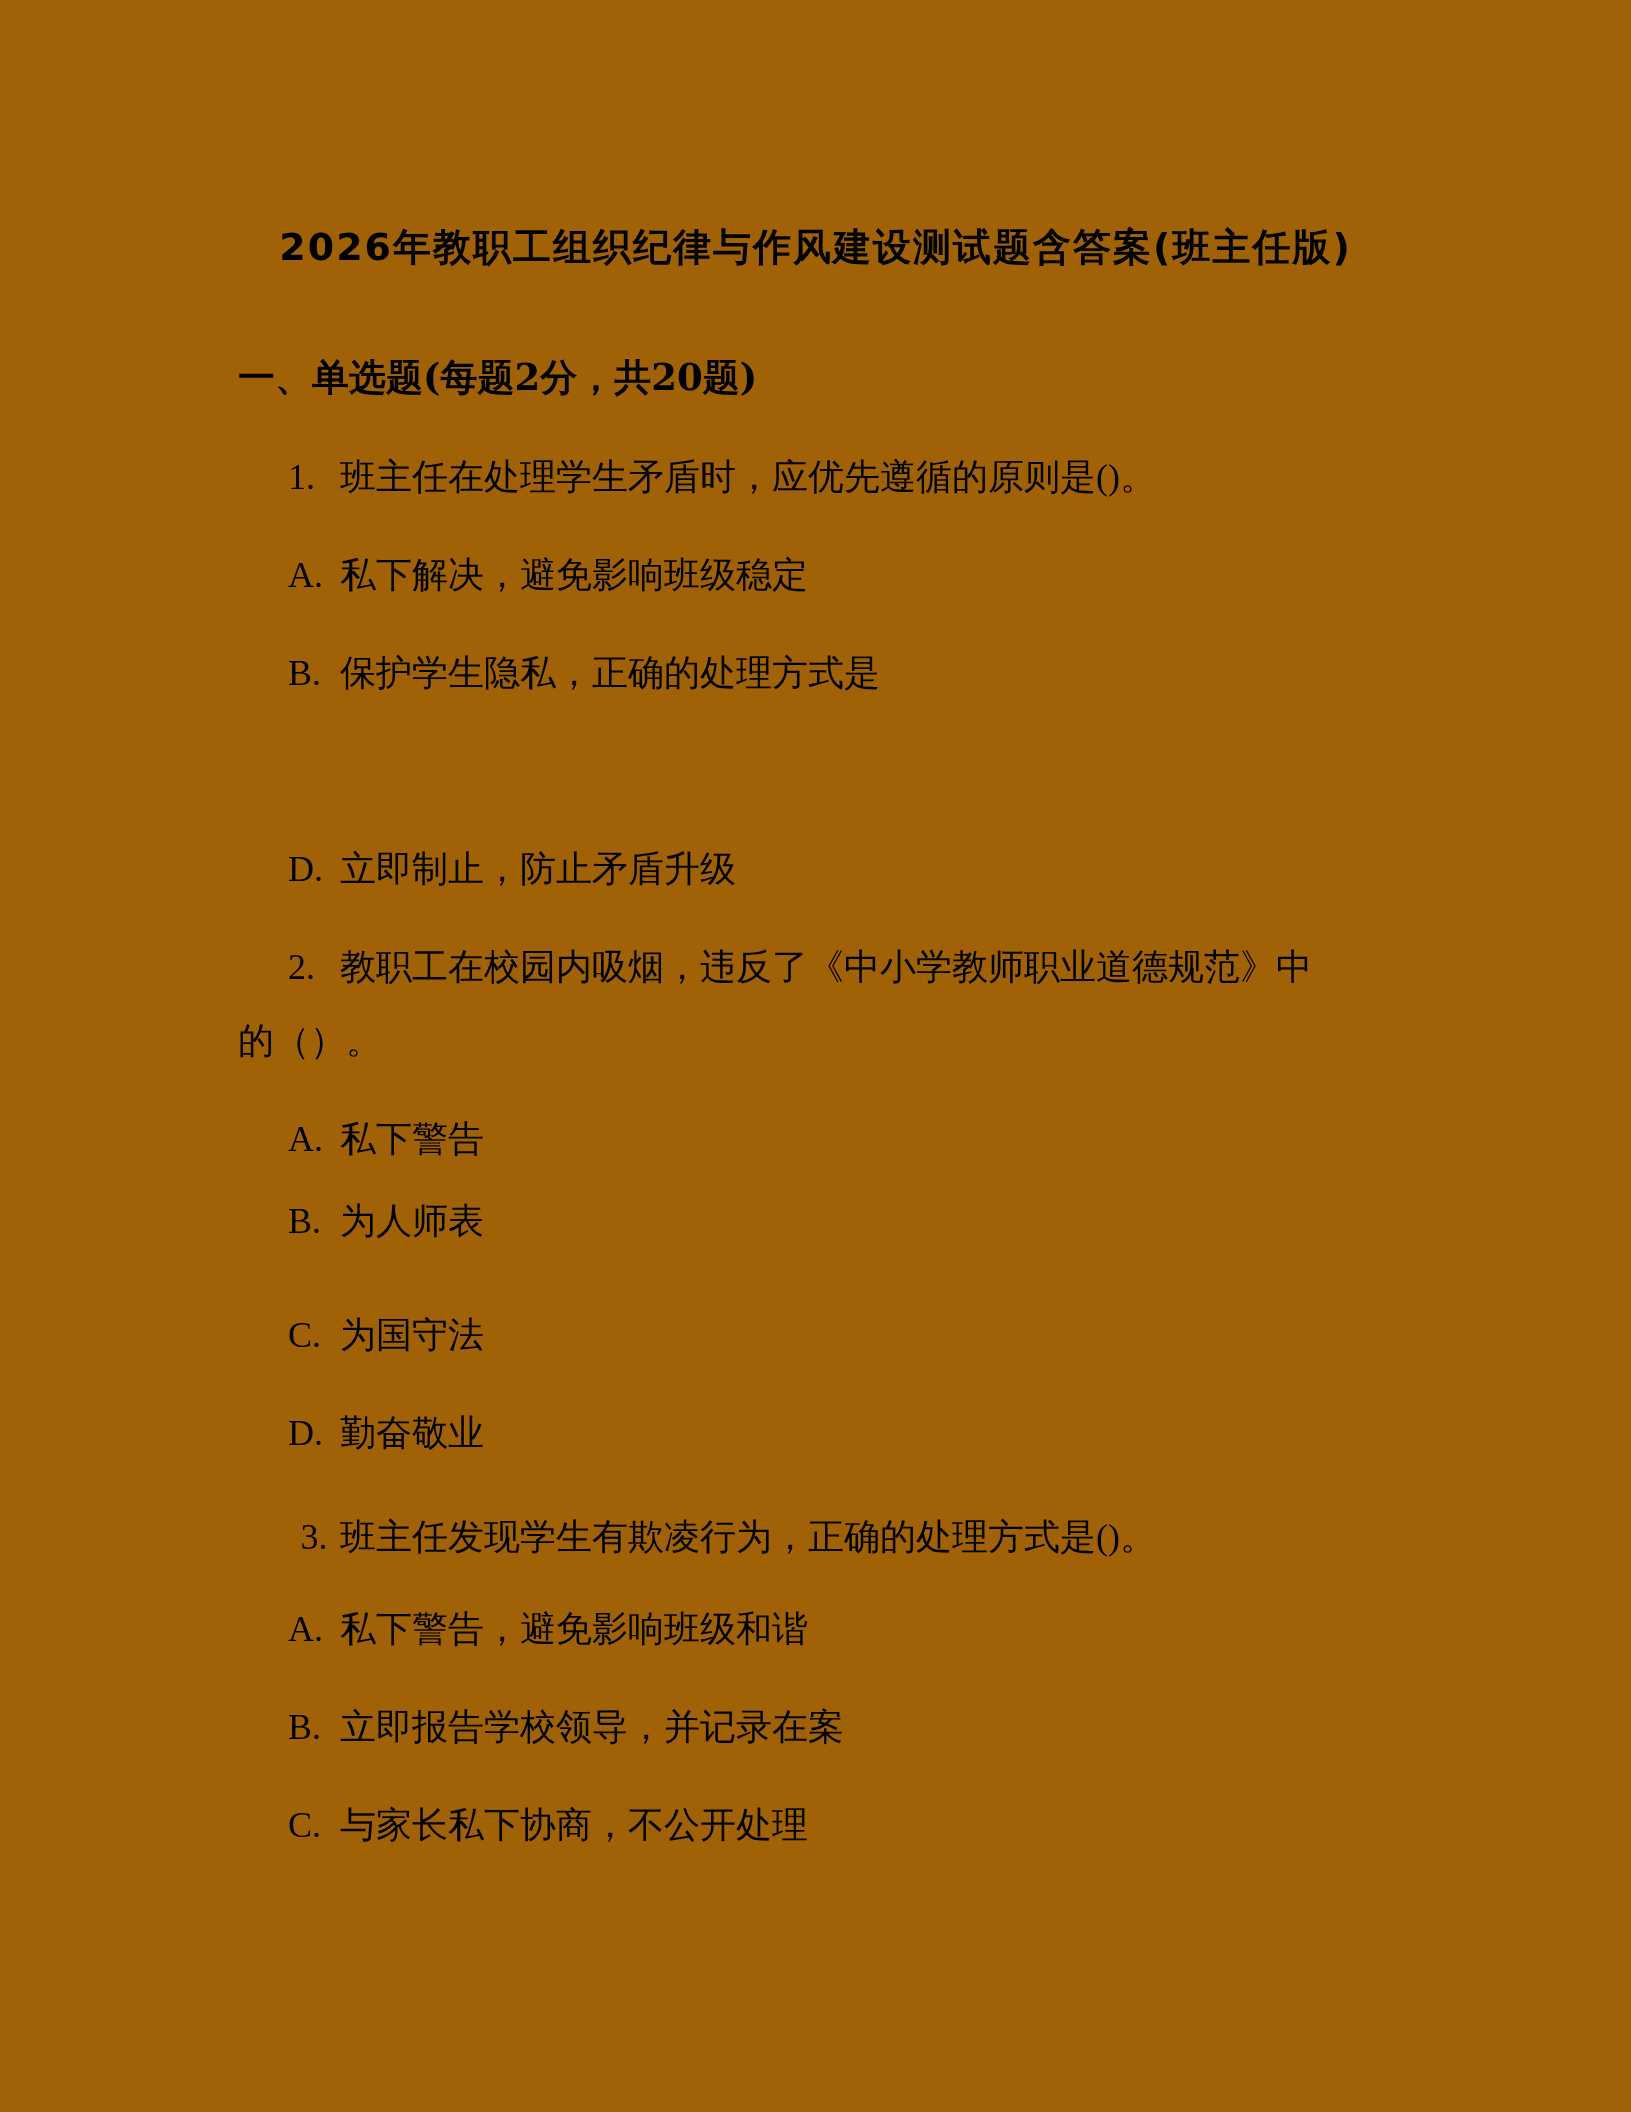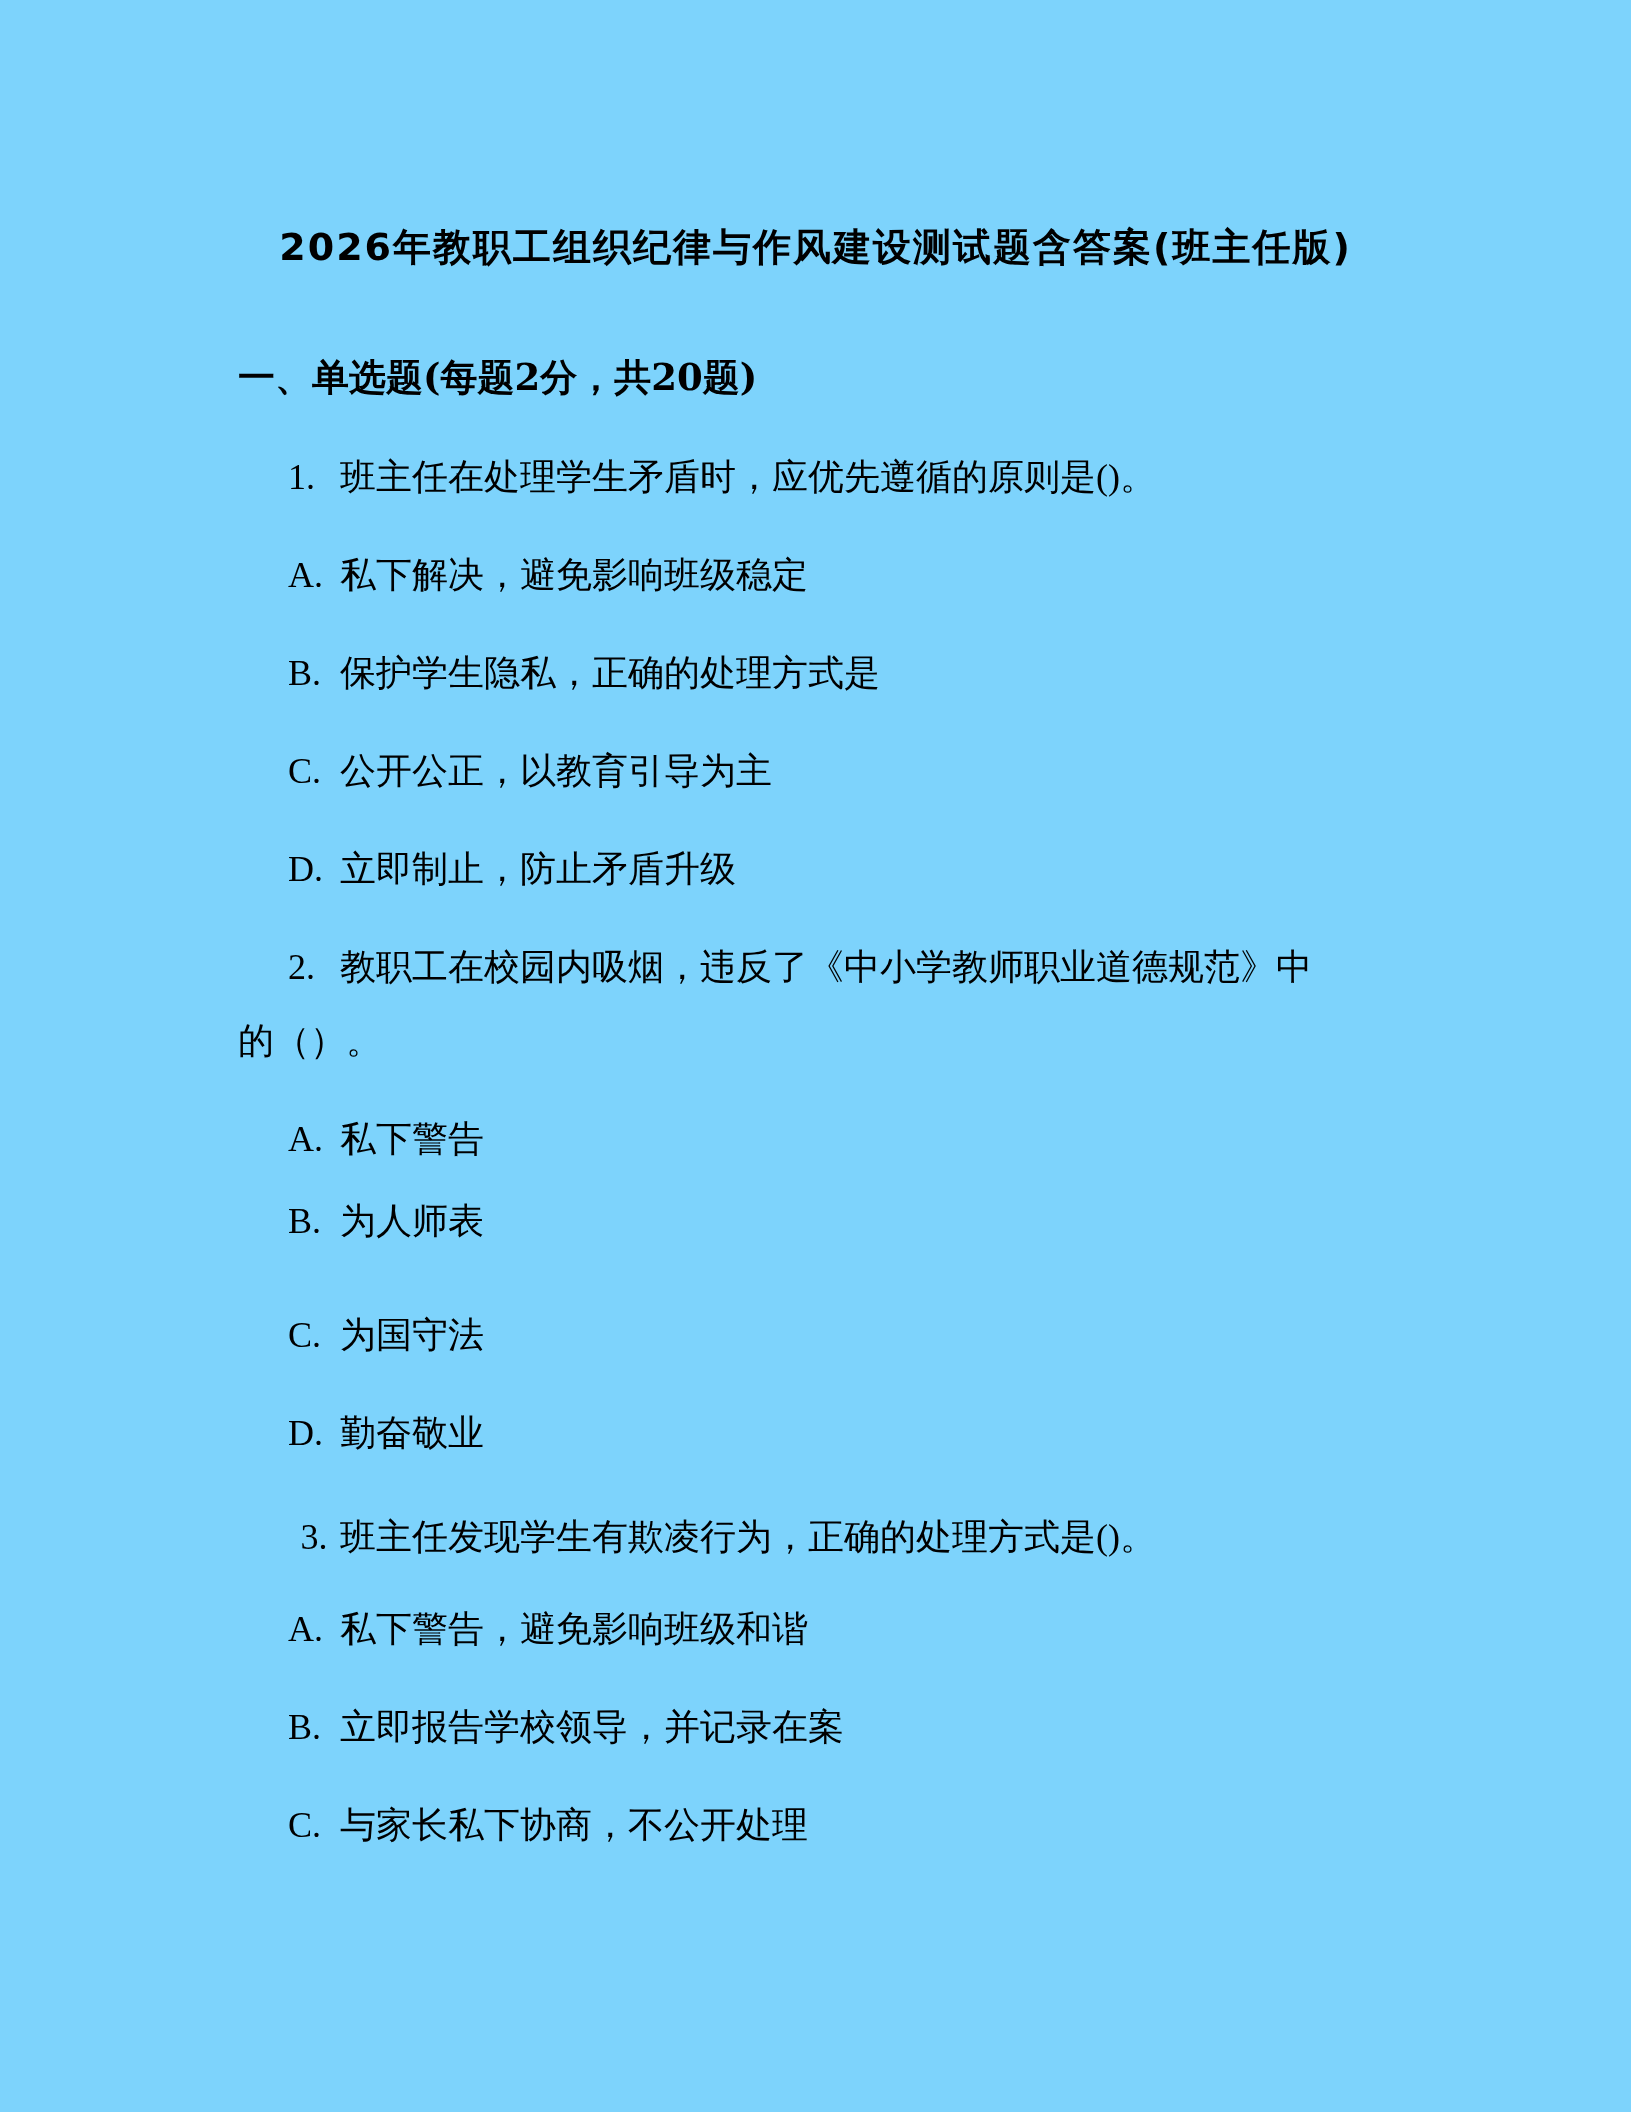--- a/index.html
+++ b/index.html
@@ -14,21 +14,21 @@
       overflow: hidden;
       color: #000000;
       font-family: "Liberation Serif", "DejaVu Serif", serif;
     }
     .page {
       position: absolute;
       left: 0;
       top: 0;
       width: 1631px;
       height: 2112px;
-      background: #7dd3fc;
+      background: #a16207;
     }
     .title {
       position: absolute;
       left: 0;
       width: 1631px;
       top: 222px;
       text-align: center;
       font-family: "DejaVu Sans", "Liberation Sans", sans-serif;
       font-weight: bold;
       font-size: 38px;
@@ -68,23 +68,20 @@
 
   <div class="line ind1" style="top:452px;">
     <span class="opt-label">1.</span><span>班主任在处理学生矛盾时，应优先遵循的原则是()。</span>
   </div>
   <div class="line ind1" style="top:550px;">
     <span class="opt-label">A.</span><span>私下解决，避免影响班级稳定</span>
   </div>
   <div class="line ind1" style="top:648px;">
     <span class="opt-label">B.</span><span>保护学生隐私，正确的处理方式是</span>
   </div>
-  <div class="line ind1" style="top:746px;">
-    <span class="opt-label">C.</span><span>公开公正，以教育引导为主</span>
-  </div>
   <div class="line ind1" style="top:844px;">
     <span class="opt-label">D.</span><span>立即制止，防止矛盾升级</span>
   </div>
 
   <div class="line ind1" style="top:942px;">
     <span class="opt-label">2.</span><span>教职工在校园内吸烟，违反了《中小学教师职业道德规范》中</span>
   </div>
   <div class="line ind0" style="top:1016px;">的（）。</div>
   <div class="line ind1" style="top:1114px;">
     <span class="opt-label">A.</span><span>私下警告</span>

